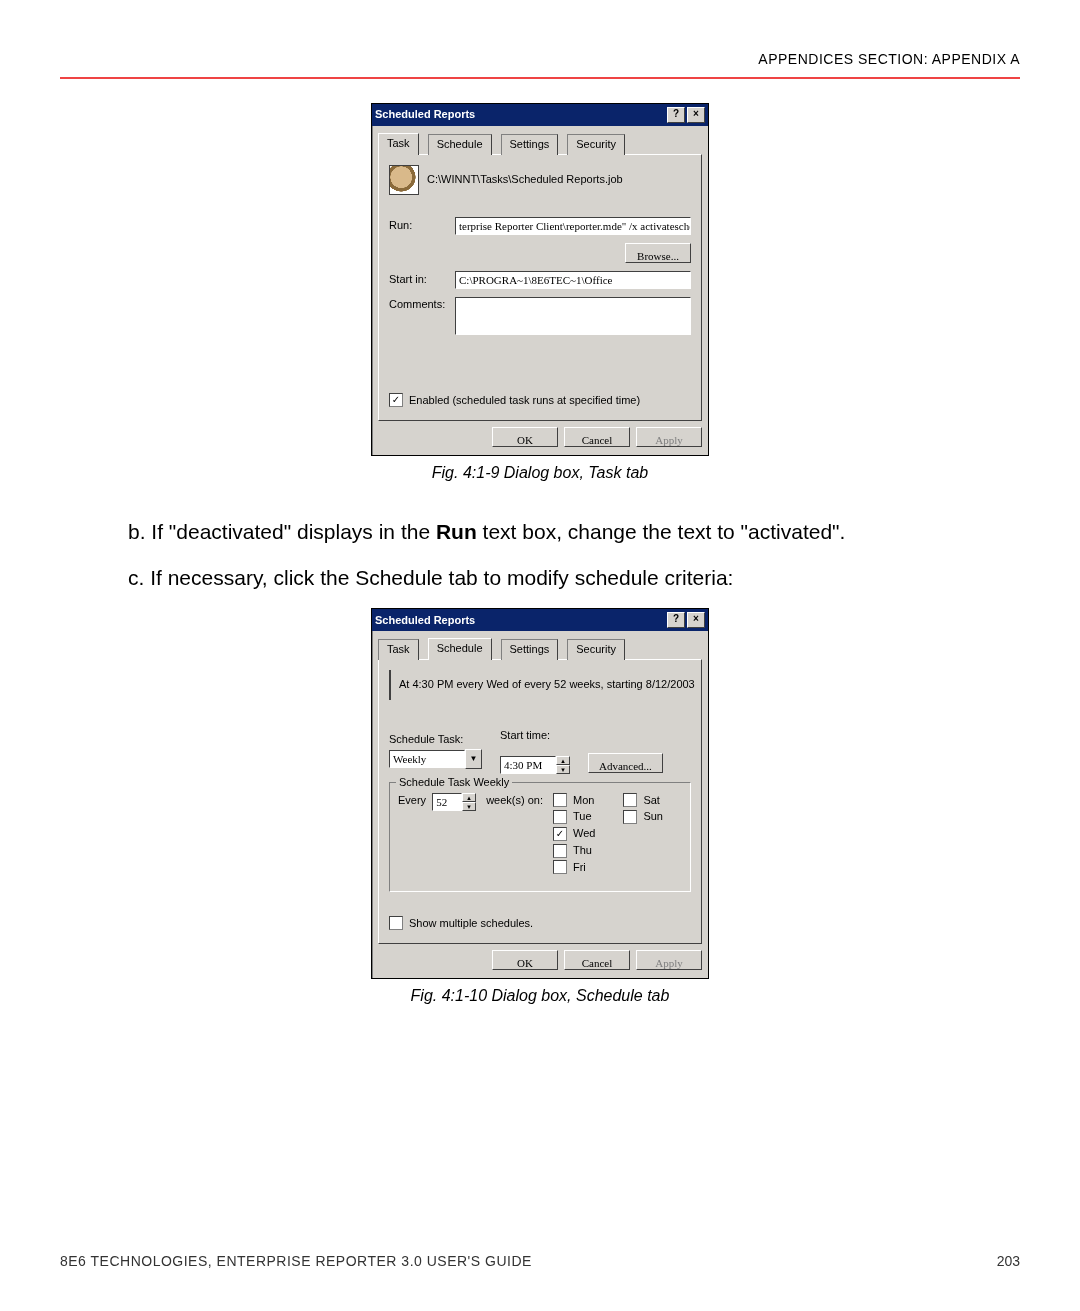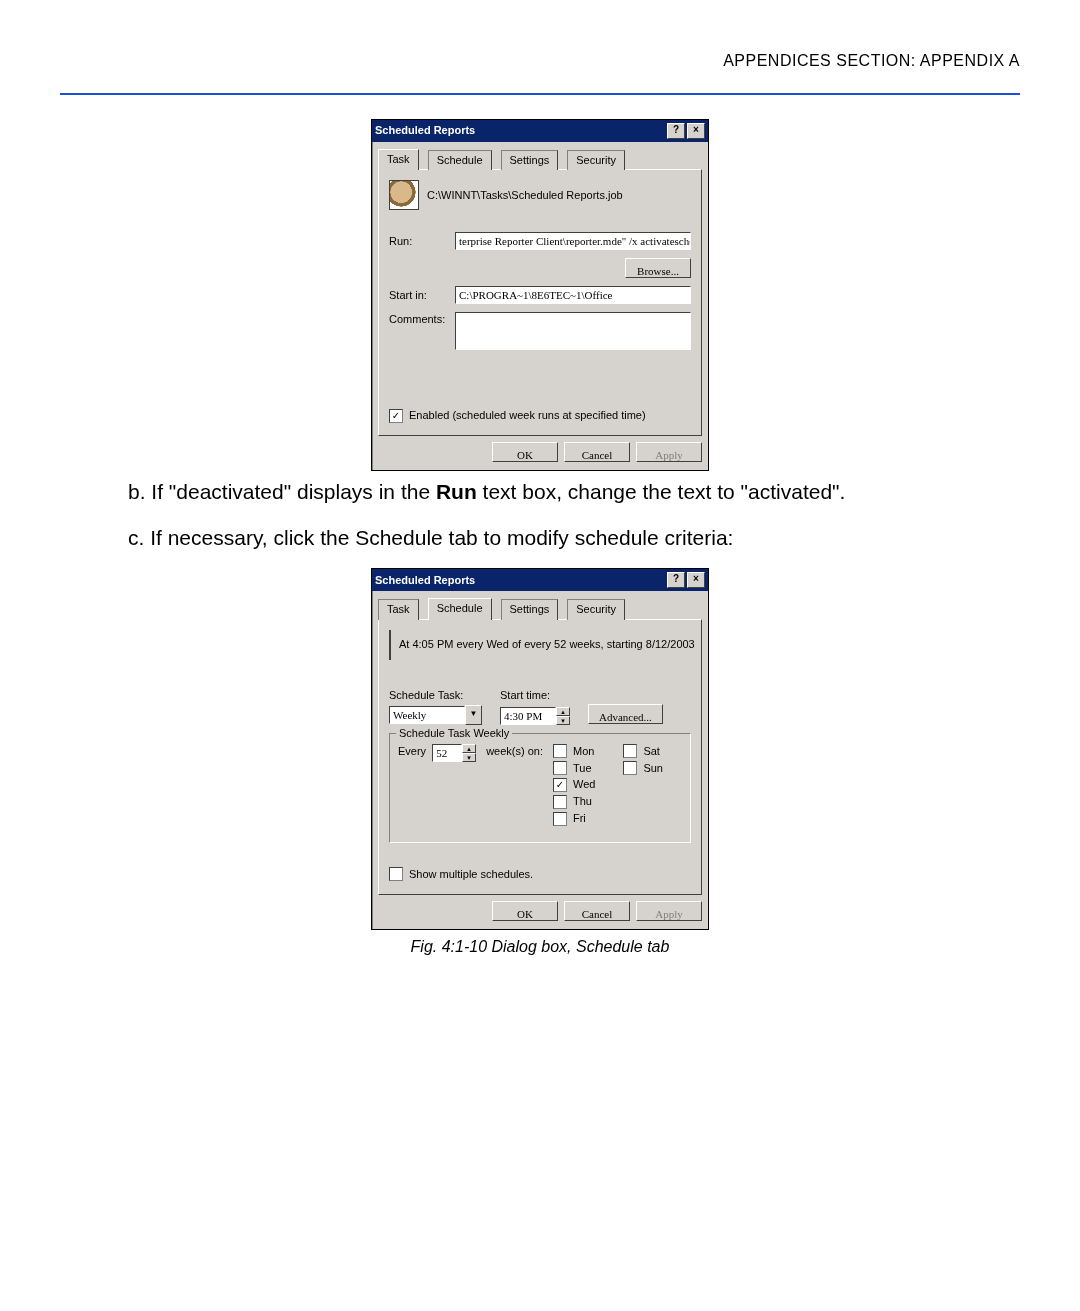--- a/index.html
+++ b/index.html
@@ -1,17 +1,17 @@
 <!DOCTYPE html>
 <html><head>
 <meta charset="utf-8">
 <style>
   html,body{margin:0;padding:0;background:#fff;font-family:Arial,Helvetica,sans-serif;color:#000}
   .page{width:1080px;min-height:1311px;margin:0 auto;position:relative;padding:50px 60px 40px 60px;box-sizing:border-box;font-size:18px;line-height:1.35}
-  .hdr{border-bottom:2px solid #1d4ed8;padding-bottom:21px;margin-bottom:24px;text-align:right;font-size:16px;font-variant:small-caps;letter-spacing:0.5px}
+  .hdr{border-bottom:2px solid #ef4444;padding-bottom:8px;margin-bottom:24px;text-align:right;font-size:14px;font-variant:small-caps;letter-spacing:0.5px}
   .ftr{position:absolute;bottom:40px;left:60px;right:60px;display:flex;justify-content:space-between;font-size:14px;color:#333}
   .ftr .l{font-variant:small-caps;letter-spacing:0.5px}
   .ftr .r{font-weight:normal}
   .fig-wrap{text-align:center;margin:10px 0 6px}
   .fig-cap{text-align:center;font-style:italic;font-family:Arial,Helvetica,sans-serif;font-size:16px;margin:6px 0 34px}
   .body-text{margin:0 0 16px 68px;max-width:760px;font-size:21px;line-height:1.4}
   
   .dlg{display:inline-block;text-align:left;width:336px;border:1px solid #000;background:#d6d3ce;font-family:Tahoma,Arial,sans-serif;font-size:11px;color:#000;box-shadow:1px 1px 0 #808080 inset}
   .titlebar{background:linear-gradient(#0a246a,#0a246a);color:#fff;font-weight:bold;display:flex;align-items:center;justify-content:space-between;padding:2px 3px;height:18px}
   .titlebar .t{white-space:nowrap;overflow:hidden}
@@ -82,30 +82,31 @@
           <div class="txt">C:\PROGRA~1\8E6TEC~1\Office</div>
         </div>
         <div class="row" style="align-items:flex-start">
           <div class="lbl">Comments:</div>
           <div class="txt" style="height:38px"></div>
         </div>
         <div style="height:14px"></div>
         <div style="height:36px"></div>
         <div class="cb">
           <span class="box">✓</span>
-          <span>Enabled (scheduled week runs at specified time)</span>
+          <span>Enabled (scheduled task runs at specified time)</span>
         </div>
       </div>
       <div class="bottom-btns">
         <button class="btn">OK</button>
         <button class="btn">Cancel</button>
         <button class="btn disabled">Apply</button>
       </div>
     </div>
   </div>
+  <div class="fig-cap">Fig. 4:1-9  Dialog box, Task tab</div>
 
   <p class="body-text"><span>b. If "deactivated" displays in the </span><span class="bold">Run</span><span> text box, change the text to "activated".</span></p>
   <p class="body-text">c. If necessary, click the Schedule tab to modify schedule criteria:</p>
 
   <div class="fig-wrap">
     <div class="dlg">
       <div class="titlebar">
         <span class="t">Scheduled Reports</span>
         <span class="tbtns">
           <span class="tbtn">?</span>
@@ -114,33 +115,33 @@
       </div>
       <div class="tabs">
         <div class="tab">Task</div>
         <div class="tab sel">Schedule</div>
         <div class="tab">Settings</div>
         <div class="tab">Security</div>
       </div>
       <div class="tabpanel">
         <div class="row">
           <div class="icon-calendar"></div>
-          <div class="path">At 4:05 PM every Wed of every 52 weeks, starting 8/12/2003</div>
+          <div class="path">At 4:30 PM every Wed of every 52 weeks, starting 8/12/2003</div>
         </div>
         <div style="height:20px"></div>
         <div class="row" style="gap:18px">
           <div>
             <div style="font-size:11px;margin-bottom:2px">Schedule Task:</div>
             <div class="select">
               <div class="txt" style="background:#fff;color:#000">Weekly</div>
               <div class="arrow">▼</div>
             </div>
           </div>
           <div>
-            <div style="font-size:11px;margin-bottom:4px">Start time:</div>
+            <div style="font-size:11px;margin-bottom:13px">Start time:</div>
             <div class="spin">
               <div class="txt">4:30 PM</div>
               <div class="ar">
                   <div>▴</div>
                   <div>▾</div>
                 </div>
             </div>
           </div>
           <div style="align-self:flex-end">
             <button class="btn">Advanced...</button>
@@ -201,13 +202,17 @@
       </div>
       <div class="bottom-btns">
         <button class="btn">OK</button>
         <button class="btn">Cancel</button>
         <button class="btn disabled">Apply</button>
       </div>
     </div>
   </div>
   <div class="fig-cap">Fig. 4:1-10  Dialog box, Schedule  tab</div>
 
+  <div class="ftr">
+    <span class="l">8E6 TECHNOLOGIES, ENTERPRISE REPORTER 3.0 USER'S GUIDE</span>
+    <span class="r">203</span>
+  </div>
 </div>
 
 </body></html>

